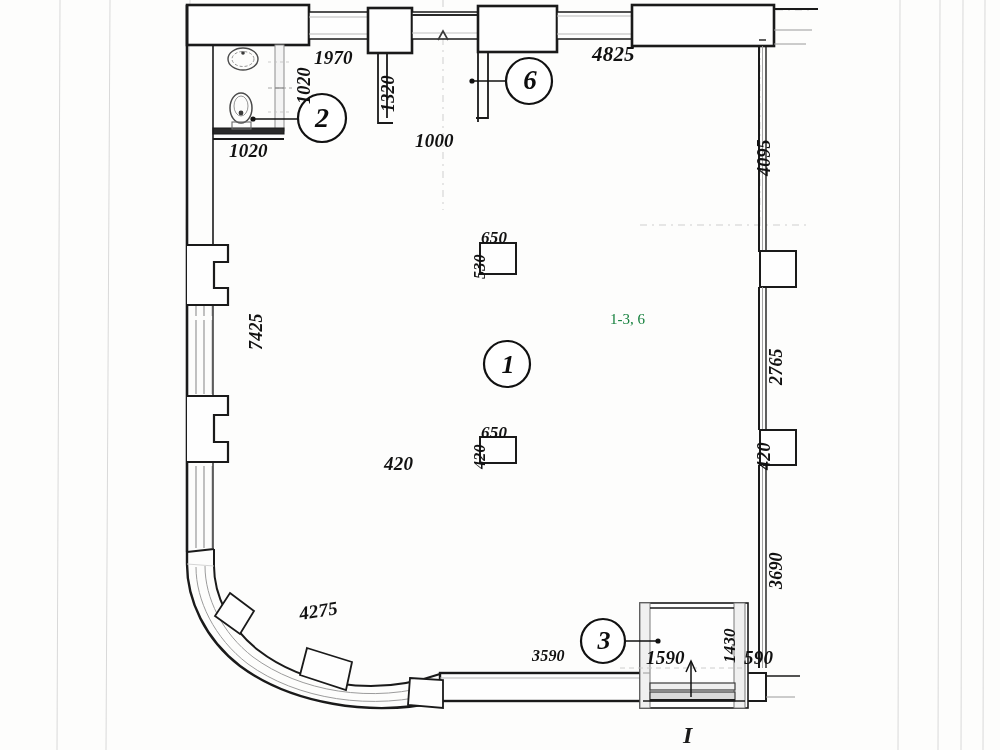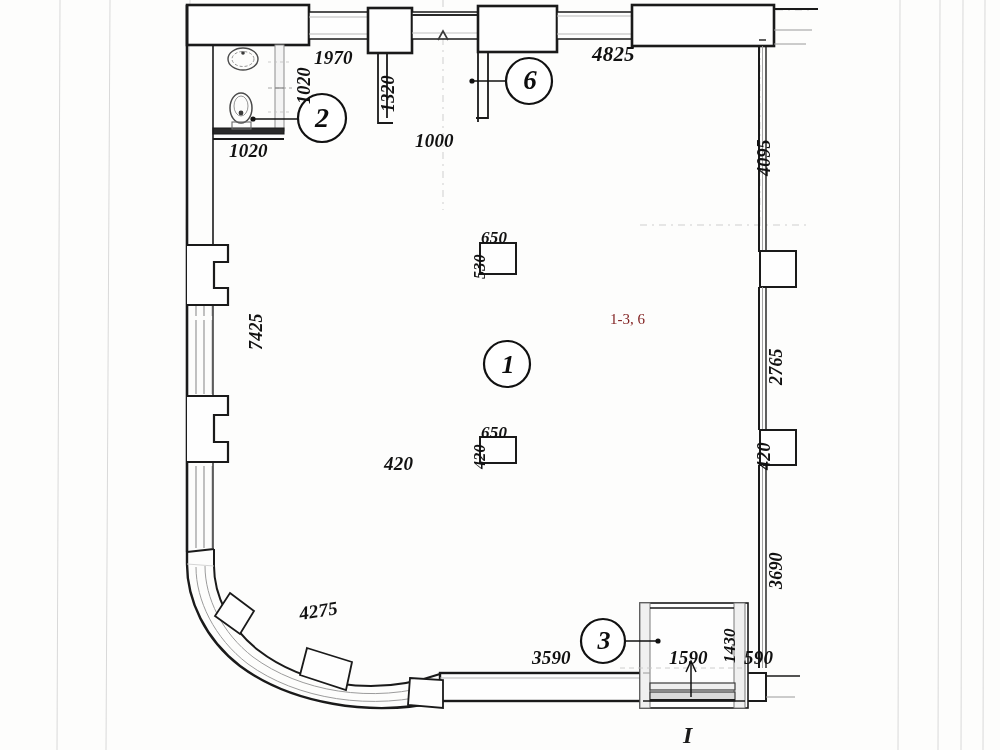--- a/index.html
+++ b/index.html
@@ -36,21 +36,21 @@
     color: #111;
     white-space: nowrap;
     line-height: 1;
     letter-spacing: 0.2px;
   }
   .room-label {
     position: absolute;
     font-family: "Liberation Serif", serif;
     font-style: normal;
     font-weight: normal;
-    color: #7f1d1d;
+    color: #15803d;
     white-space: nowrap;
     line-height: 1;
   }
   .marker-num {
     position: absolute;
     font-family: "Liberation Serif", serif;
     font-style: italic;
     font-weight: bold;
     color: #0d0d0d;
     white-space: nowrap;
@@ -321,23 +321,23 @@
   <div class="dim-label rot90" style="left:472px; top:279px; font-size:16px;">530</div>
 
   <div class="dim-label" style="left:481px; top:229px; font-size:17px;">650</div>
 
   <div class="dim-label rot90" style="left:472px; top:469px; font-size:16px;">420</div>
 
   <div class="dim-label" style="left:481px; top:424px; font-size:17px;">650</div>
 
   <div class="dim-label" style="left:299px; top:601px; font-size:19px; transform:rotate(-9deg);">4275</div>
 
-  <div class="dim-label" style="left:532px; top:648px; font-size:19px;">3590</div>
-
-  <div class="dim-label" style="left:669px; top:648px; font-size:19px;">1590</div>
+  <div class="dim-label" style="left:532px; top:648px; font-size:16px;">3590</div>
+
+  <div class="dim-label" style="left:646px; top:648px; font-size:19px;">1590</div>
 
   <div class="dim-label rot90" style="left:721px; top:663px; font-size:17px;">1430</div>
 
   <div class="dim-label" style="left:744px; top:648px; font-size:19px;">590</div>
 
   <div class="bottom-tick" style="left:683px; top:722px; font-size:24px;">I</div>
 
 </div>
 
 </body></html>

